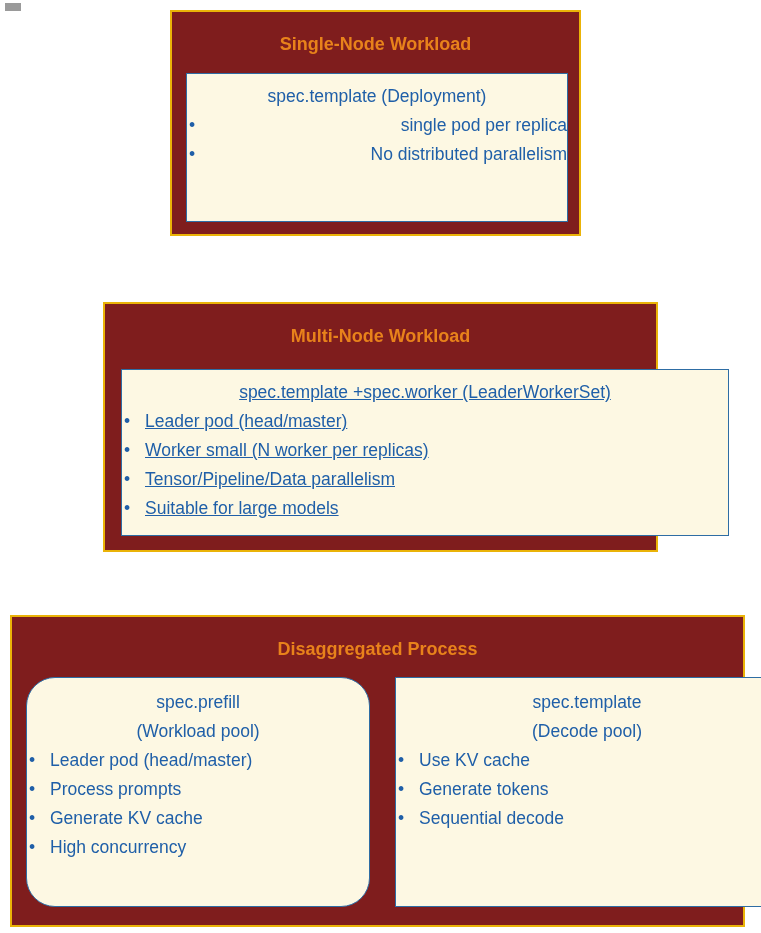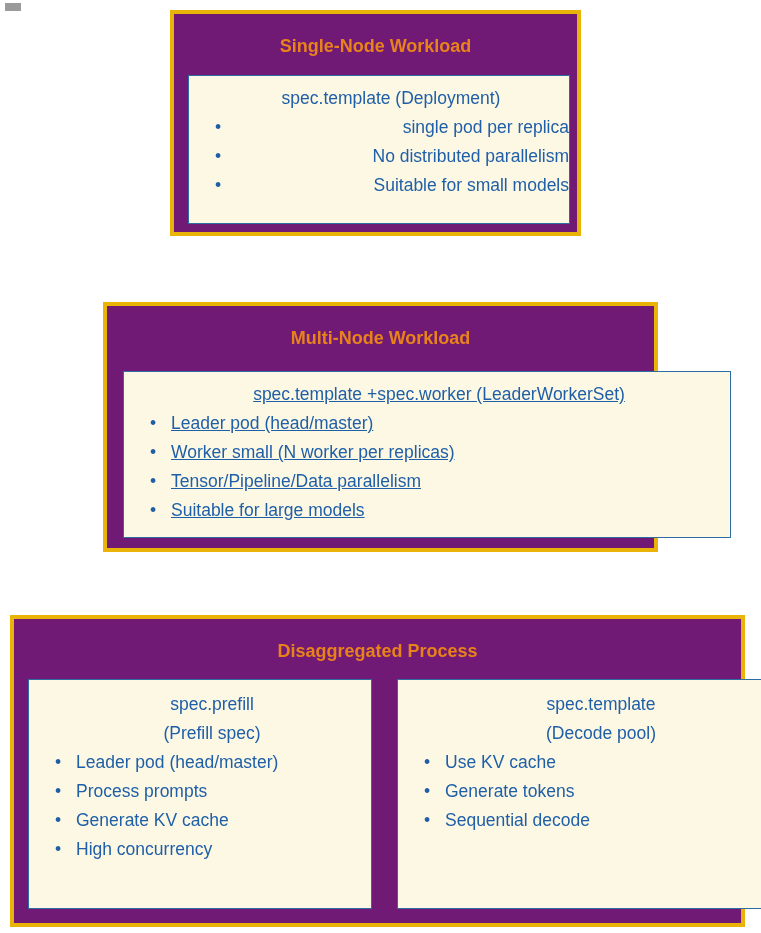--- a/index.html
+++ b/index.html
@@ -18,40 +18,39 @@
   .artifact {
     position: absolute;
     left: 5px;
     top: 3px;
     width: 16px;
     height: 8px;
     background: #9a9a9a;
   }
   .outer-box {
     position: absolute;
-    background: #701a75;
-    border: 4px solid #eab308;
+    background: #7f1d1d;
+    border: 2px solid #eab308;
     box-sizing: border-box;
   }
   .box-title {
     margin-top: 21px;
     text-align: center;
     font-weight: bold;
     font-size: 18px;
     color: #E8821B;
     line-height: 22px;
   }
   .inner-box {
     position: absolute;
     background: #FDF8E3;
     border: 1.5px solid #2E6DA4;
     box-sizing: border-box;
     color: #1F5FA8;
     font-size: 17.5px;
-    padding-left: 24px;
   }
   .inner-heading {
     text-align: center;
     line-height: 29px;
     margin-top: 8px;
   }
   .inner-heading.two-line {
     margin-top: 10px;
   }
   ul.bullets {
@@ -79,38 +78,37 @@
   
   .box-single { left: 170px; top: 10px; width: 411px; height: 226px; }
   .inner-single { left: 14px; top: 61px; width: 382px; height: 149px; }
 
   
   .box-multi { left: 103px; top: 302px; width: 555px; height: 250px; }
   .inner-multi { left: 16px; top: 65px; width: 608px; height: 167px; text-decoration: underline; }
 
   
   .box-disagg { left: 10px; top: 615px; width: 735px; height: 312px; }
-  .inner-prefill { left: 14px; top: 60px; width: 344px; height: 230px; }
+  .inner-prefill { left: 14px; top: 60px; width: 344px; height: 230px; border-radius: 29px; }
   .inner-decode  { left: 383px; top: 60px; width: 384px; height: 230px; }
 </style>
 </head>
 <body>
 
 <div class="canvas">
 
   <div class="artifact"></div>
 
   <div class="outer-box box-single">
     <div class="box-title">Single-Node Workload</div>
     <div class="inner-box inner-single">
       <div class="inner-heading">spec.template (Deployment)</div>
       <ul class="bullets bullets-box1">
         <li>single pod per replica</li>
         <li>No distributed parallelism</li>
-        <li>Suitable for small models</li>
       </ul>
     </div>
   </div>
 
   <div class="outer-box box-multi">
     <div class="box-title">Multi-Node Workload</div>
     <div class="inner-box inner-multi">
       <div class="inner-heading">spec.template +spec.worker (LeaderWorkerSet)</div>
       <ul class="bullets bullets-box2">
         <li>Leader pod (head/master)</li>
@@ -120,21 +118,21 @@
       </ul>
     </div>
   </div>
 
   <div class="outer-box box-disagg">
     <div class="box-title">Disaggregated Process</div>
 
     <div class="inner-box inner-prefill">
       <div class="inner-heading two-line">
         <div>spec.prefill</div>
-        <div>(Prefill spec)</div>
+        <div>(Workload pool)</div>
       </div>
       <ul class="bullets bullets-prefill bullets-gap">
         <li>Leader pod (head/master)</li>
         <li>Process prompts</li>
         <li>Generate KV cache</li>
         <li>High concurrency</li>
       </ul>
     </div>
 
     <div class="inner-box inner-decode">

